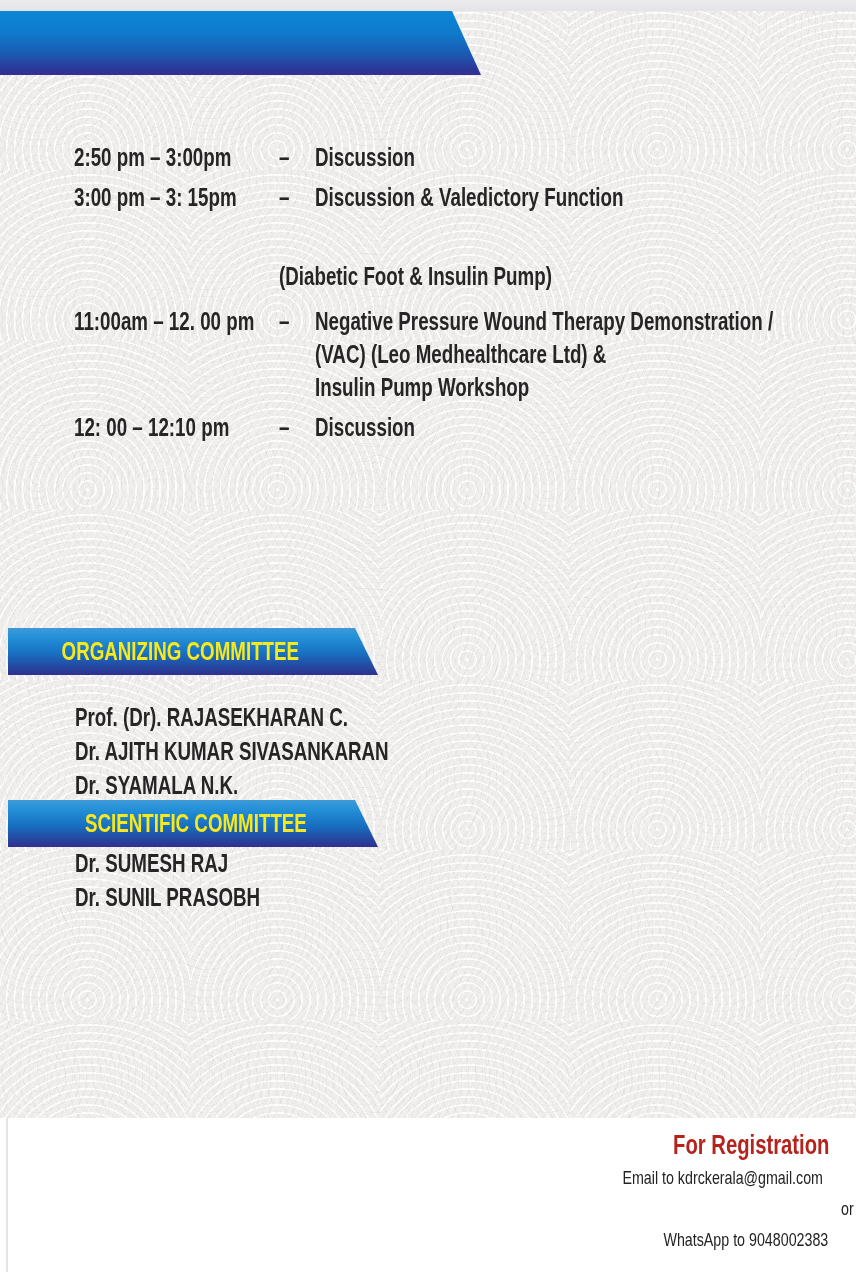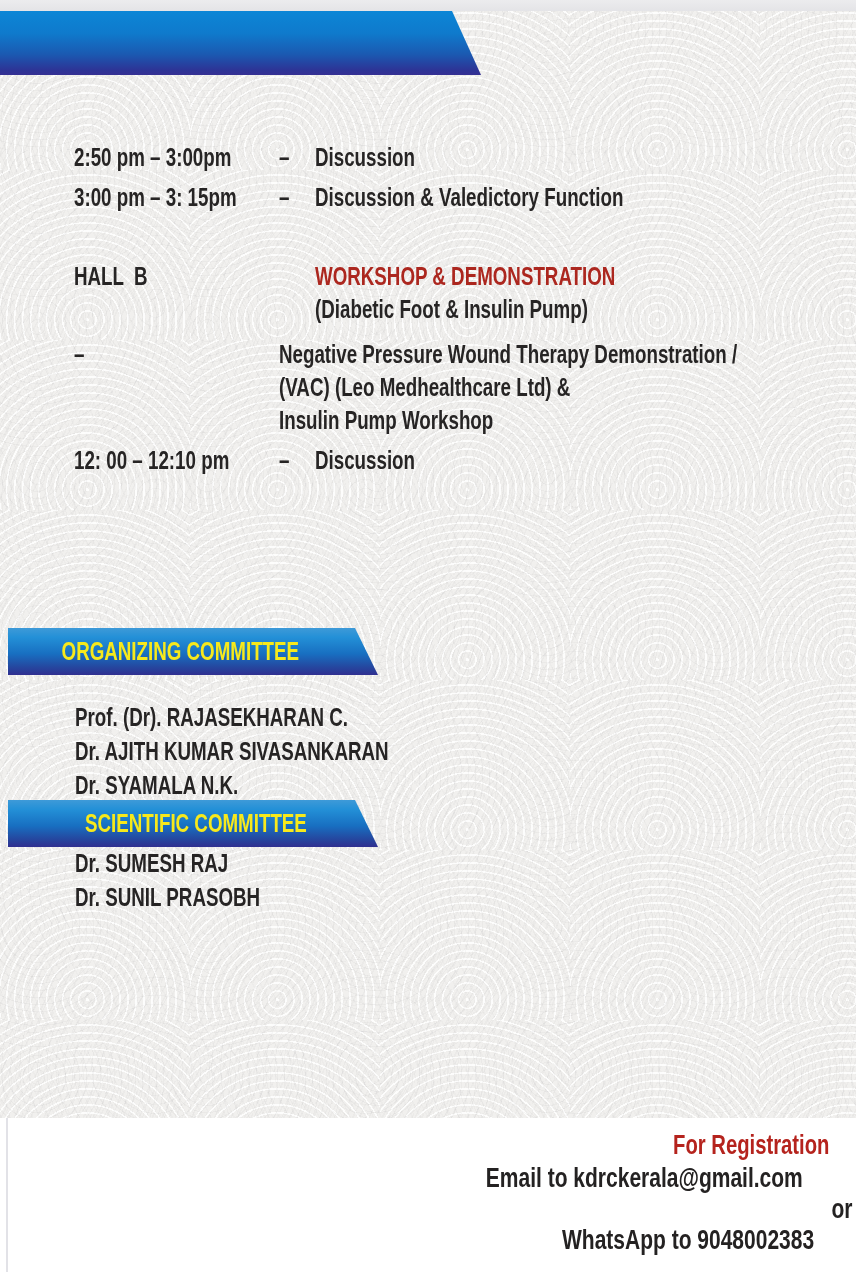--- a/index.html
+++ b/index.html
@@ -46,21 +46,21 @@
 
   .members { position:absolute; left:75px; width:600px; color:#262424; }
   .members.m1 { top:664px;margin-top:36px; }
   .members.m2 { top:846px; }
   .members .member { font-size:25px; font-weight:700; line-height:34px; }
 
   .footer-band { position:absolute; left:0; top:1118px; width:856px; height:167px;
     background:#ffffff; text-align:right; padding-top:10px; }
   .footer-band .edge { position:absolute; left:6px; top:0; width:2px; height:154px; background:#e2e2e7; }
   .reg-title { font-size:27px; font-weight:700; color:#b5231d; line-height:34px; }
-  .reg-line { font-size:28px; font-weight:700; color:#242222; line-height:31px; }
+  .reg-line { font-size:19px; font-weight:400; color:#242222; line-height:31px; }
 </style>
 </head>
 <body>
 
 <div class="sheet">
 
   <div class="top-strip"></div>
   <div class="top-banner"></div>
 
   <div class="schedule">
@@ -71,29 +71,28 @@
       <span class="desc"><span class="line"><span class="cond">Discussion</span></span></span>
     </div>
 
     <div class="srow">
       <span class="time"><span class="cond">3:00 pm – 3: 15pm</span></span>
       <span class="dash"><span class="cond">–</span></span>
       <span class="desc"><span class="line"><span class="cond">Discussion &amp; Valedictory Function</span></span></span>
     </div>
 
     <div class="srow gap-lg">
-      <span class="time"><span class="cond">HALL  B</span></span>
       <span class="dash"></span>
       <span class="desc">
-        <div class="line red"><span class="cond">WORKSHOP &amp; DEMONSTRATION</span></div>
         <div class="line"><span class="cond">(Diabetic Foot &amp; Insulin Pump)</span></div>
       </span>
     </div>
 
     <div class="srow gap-md">
+      <span class="time"><span class="cond">11:00am – 12. 00 pm</span></span>
       <span class="dash"><span class="cond">–</span></span>
       <span class="desc">
         <div class="line"><span class="cond">Negative Pressure Wound Therapy Demonstration /</span></div>
         <div class="line"><span class="cond">(VAC) (Leo Medhealthcare Ltd) &amp;</span></div>
         <div class="line"><span class="cond">Insulin Pump Workshop</span></div>
       </span>
     </div>
 
     <div class="srow">
       <span class="time"><span class="cond">12: 00 – 12:10 pm</span></span>

